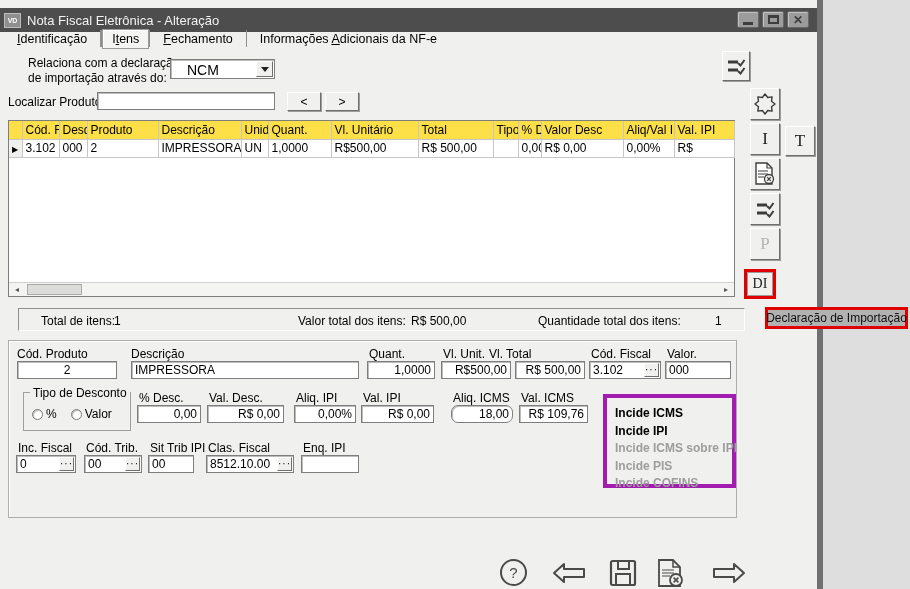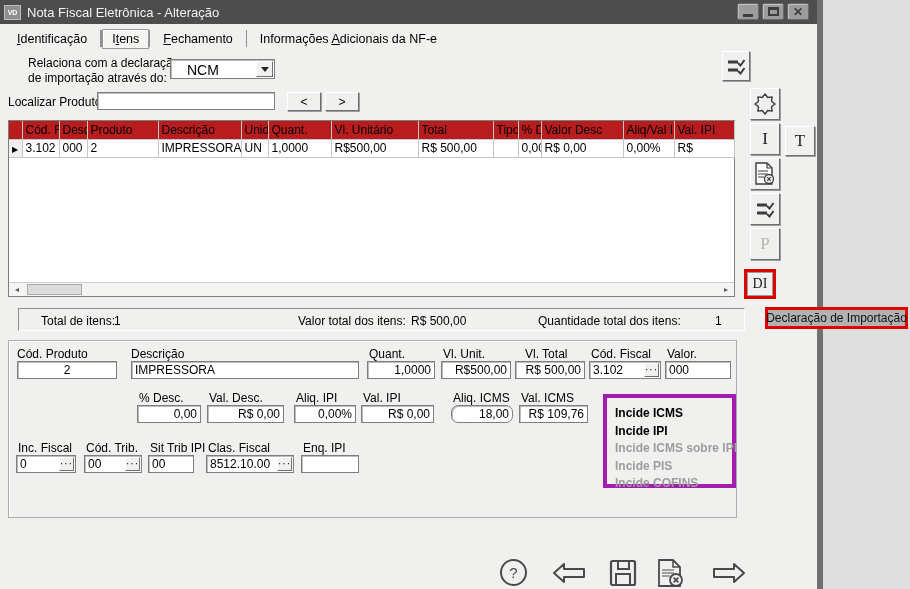--- a/index.html
+++ b/index.html
@@ -2,21 +2,21 @@
 <html><head>
 <meta charset="utf-8">
 <style>
   * { margin:0; padding:0; box-sizing:border-box; }
   html,body { width:910px; height:589px; overflow:hidden; }
   body { background:#dedede; font-family:"Liberation Sans", sans-serif; font-size:12px; color:#000; position:relative; }
 
   .window { position:absolute; left:0; top:0; width:823px; height:589px; background:#f0f0ee; border-right:6px solid #707070; }
 
   
-  .titlebar { position:absolute; left:0; top:0; width:817px; height:24px; background:#4d4d4d; display:flex; align-items:center; }
+  .titlebar { position:absolute; left:0; top:8px; width:817px; height:24px; background:#4d4d4d; display:flex; align-items:center; }
   .app-icon { width:17px; height:15px; margin:0 6px 0 4px; background:#8f8f8f; border:1px solid #bdbdbd; color:#fff; font-size:7px; font-weight:bold; display:flex; align-items:center; justify-content:center; }
   .title-text { color:#f2f2f2; font-size:13px; }
   .winbtns { position:absolute; right:8px; top:3px; display:flex; gap:3px; }
   .winbtn { width:22px; height:17px; background:#9c9c9c; border:1px solid #686868; box-shadow:inset 1px 1px 0 #c2c2c2; border-radius:2px; display:flex; align-items:center; justify-content:center; }
   .glyph-min { width:10px; height:3px; background:#3d3d3d; margin-top:7px; }
   .glyph-max { width:11px; height:9px; border:2px solid #3d3d3d; border-top-width:3px; }
   .glyph-close { color:#3d3d3d; font-weight:bold; font-size:12px; line-height:1; }
 
   
   .tabbar { position:absolute; left:4px; top:28px; height:21px; display:flex; align-items:center; }
@@ -34,21 +34,21 @@
   
   .combo { position:absolute; left:170px; top:59px; width:105px; height:20px; background:#fff; border:1px solid #7e7e7e; box-shadow:inset 1px 1px 0 #bcbcbc; }
   .combo-val { position:absolute; left:16px; top:2px; font-size:14px; }
   .combo-btn { position:absolute; right:1px; top:1px; width:17px; height:16px; background:#f0f0ee; border:1px solid; border-color:#fff #6f6f6f #6f6f6f #fff; display:flex; align-items:center; justify-content:center; }
   .tri-down { width:0; height:0; border-left:4px solid transparent; border-right:4px solid transparent; border-top:5px solid #222; }
 
   
   .grid { position:absolute; left:8px; top:120px; width:727px; height:177px; background:#fff; border:1px solid #7e7e7e; }
   table.g { border-collapse:collapse; table-layout:fixed; width:725px; }
   table.g th, table.g td { border-right:1px solid #c6c6c6; border-bottom:1px solid #c6c6c6; height:18px; font-weight:normal; font-size:12px; padding:0 3px; overflow:hidden; white-space:nowrap; text-align:left; }
-  table.g th { background:#b91c1c; }
+  table.g th { background:#fde047; }
   td.marker, th.marker { background:#f0f0ee; padding:0 1px; text-align:center; }
   .mark-arrow { font-size:8px; color:#000; }
   .hscroll { position:absolute; left:0; bottom:0; width:725px; height:14px; background:#f4f4f2; border-top:1px solid #cfcfcf; display:flex; align-items:center; }
   .sbtn { width:16px; height:13px; display:flex; align-items:center; justify-content:center; color:#555; font-size:8px; }
   .sthumb { width:55px; height:11px; background:#dcdcda; border:1px solid #aaa; margin-left:2px; }
   .sspacer { flex:1; }
 
   
   .summary { position:absolute; left:18px; top:308px; width:727px; height:23px; border:1px solid; border-color:#8f8f8f #fff #fff #8f8f8f; }
   .summary span { position:absolute; top:5px; font-size:12px; white-space:nowrap; }
@@ -208,28 +208,41 @@
   <div class="detail">
 
     <div class="lbl" style="left:8px; top:6px;">Cód. Produto</div>
     <div class="fld center" style="left:8px; top:20px; width:100px;">2</div>
     <div class="lbl" style="left:122px; top:6px;">Descrição</div>
     <div class="fld" style="left:122px; top:20px; width:228px;">IMPRESSORA</div>
     <div class="lbl" style="left:360px; top:6px;">Quant.</div>
     <div class="fld right" style="left:358px; top:20px; width:68px;">1,0000</div>
     <div class="lbl" style="left:434px; top:6px;">Vl. Unit.</div>
     <div class="fld right" style="left:432px; top:20px; width:70px;">R$500,00</div>
-    <div class="lbl" style="left:516px; top:6px;">Vl. Total</div>
+    <div class="lbl" style="left:480px; top:6px;">Vl. Total</div>
     <div class="fld right" style="left:506px; top:20px; width:70px;">R$ 500,00</div>
     <div class="lbl" style="left:582px; top:6px;">Cód. Fiscal</div>
     <div class="fld" style="left:580px; top:20px; width:72px;"><span>3.102</span>
       <span class="dots">···</span></div>
     <div class="lbl" style="left:658px; top:6px;">Valor.</div>
     <div class="fld" style="left:656px; top:20px; width:66px;">000</div>
 
+    <div class="groupbox">
+      <span class="groupbox-legend">Tipo de Desconto</span>
+      <div class="radio-row">
+        <span class="ritem">
+            <span class="radio"></span>
+            <span class="radio-lab">%</span>
+          </span>
+        <span class="ritem">
+            <span class="radio"></span>
+            <span class="radio-lab">Valor</span>
+          </span>
+      </div>
+    </div>
     <div class="lbl" style="left:130px; top:50px;">% Desc.</div>
     <div class="fld right" style="left:128px; top:64px; width:64px;">0,00</div>
     <div class="lbl" style="left:200px; top:50px;">Val. Desc.</div>
     <div class="fld right" style="left:198px; top:64px; width:77px;">R$ 0,00</div>
     <div class="lbl" style="left:287px; top:50px;">Aliq. IPI</div>
     <div class="fld right" style="left:285px; top:64px; width:62px;">0,00%</div>
     <div class="lbl" style="left:354px; top:50px;">Val. IPI</div>
     <div class="fld right" style="left:352px; top:64px; width:73px;">R$ 0,00</div>
     <div class="lbl" style="left:444px; top:50px;">Aliq. ICMS</div>
     <div class="fld right" style="left:442px; top:64px; width:62px;border-radius:7px;">18,00</div>

